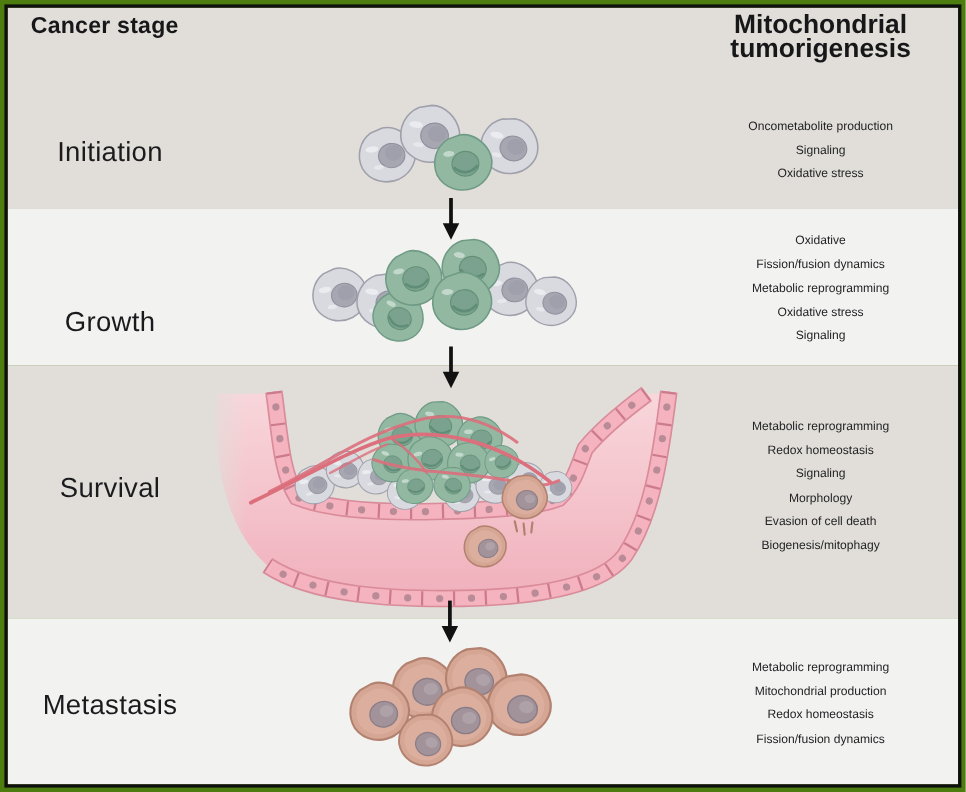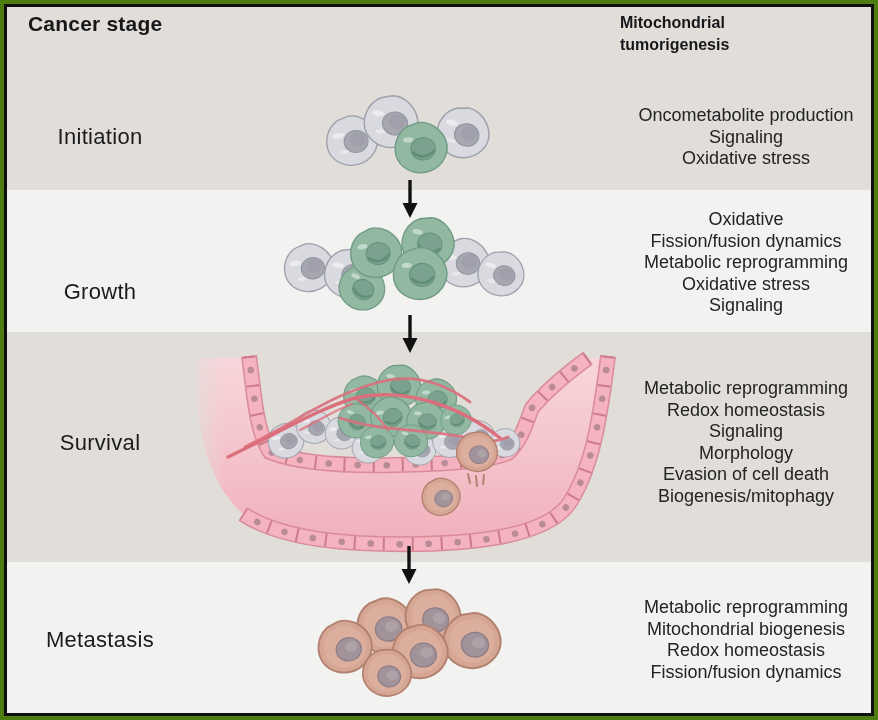--- a/index.html
+++ b/index.html
@@ -9,30 +9,30 @@
   }
   .band{position:absolute;left:7px;width:864px;}
   .band-dark{background:#e1ded9;}
   .band-light{background:#f2f2f1;}
   .frame-border{position:absolute;inset:4px;border:3px solid #0f0f0f;pointer-events:none;z-index:30;}
   .col-header-left{
     position:absolute;left:28px;top:12px;font-size:21px;font-weight:bold;color:#17171a;
     letter-spacing:.2px;z-index:5;
   }
   .col-header-right{
-    position:absolute;left:620px;width:252px;top:12px;
-    font-size:16px;font-weight:bold;color:#17171a;line-height:21.5px;z-index:5;
+    position:absolute;left:620px;width:252px;top:12px;text-align:center;
+    font-size:24px;font-weight:bold;color:#17171a;line-height:21.5px;z-index:5;
   }
   .stage-label{
     position:absolute;left:30px;width:140px;text-align:center;
-    font-size:22px;color:#1b1b1e;letter-spacing:.3px;z-index:5;
+    font-size:25px;color:#1b1b1e;letter-spacing:.3px;z-index:5;
   }
   .supports{
     position:absolute;left:616px;width:260px;text-align:center;
-    font-size:18px;color:#232326;line-height:21.5px;z-index:5;
+    font-size:11px;color:#232326;line-height:21.5px;z-index:5;
   }
   .art{position:absolute;left:0;top:0;z-index:4;}
 </style>
 </head>
 <body>
 
 <div class="figure">
 
   <div class="band band-dark" style="top:7px;height:183px;"></div>
   <div class="band band-light" style="top:190px;height:142px;"></div>
@@ -65,21 +65,21 @@
   <div class="supports" style="top:378px;">
     <div>Metabolic reprogramming</div>
     <div>Redox homeostasis</div>
     <div>Signaling</div>
     <div>Morphology</div>
     <div>Evasion of cell death</div>
     <div>Biogenesis/mitophagy</div>
   </div>
   <div class="supports" style="top:597px;">
     <div>Metabolic reprogramming</div>
-    <div>Mitochondrial biogenesis</div>
+    <div>Mitochondrial production</div>
     <div>Redox homeostasis</div>
     <div>Fission/fusion dynamics</div>
   </div>
 
   <svg class="art" width="878" height="720" viewBox="0 0 878 720">
     <defs>
 
       <path id="blob" d="M -1,-25 C 11,-26 22,-16 25,-5 C 28,7 20,19 8,23 C -5,27 -19,21 -24,9 C -28,-3 -23,-16 -12,-22 Z"></path>
       <g id="cellG">
         <use href="#blob" fill="#d9dae0" stroke="#9fa0ab" stroke-width="1.4"></use>

